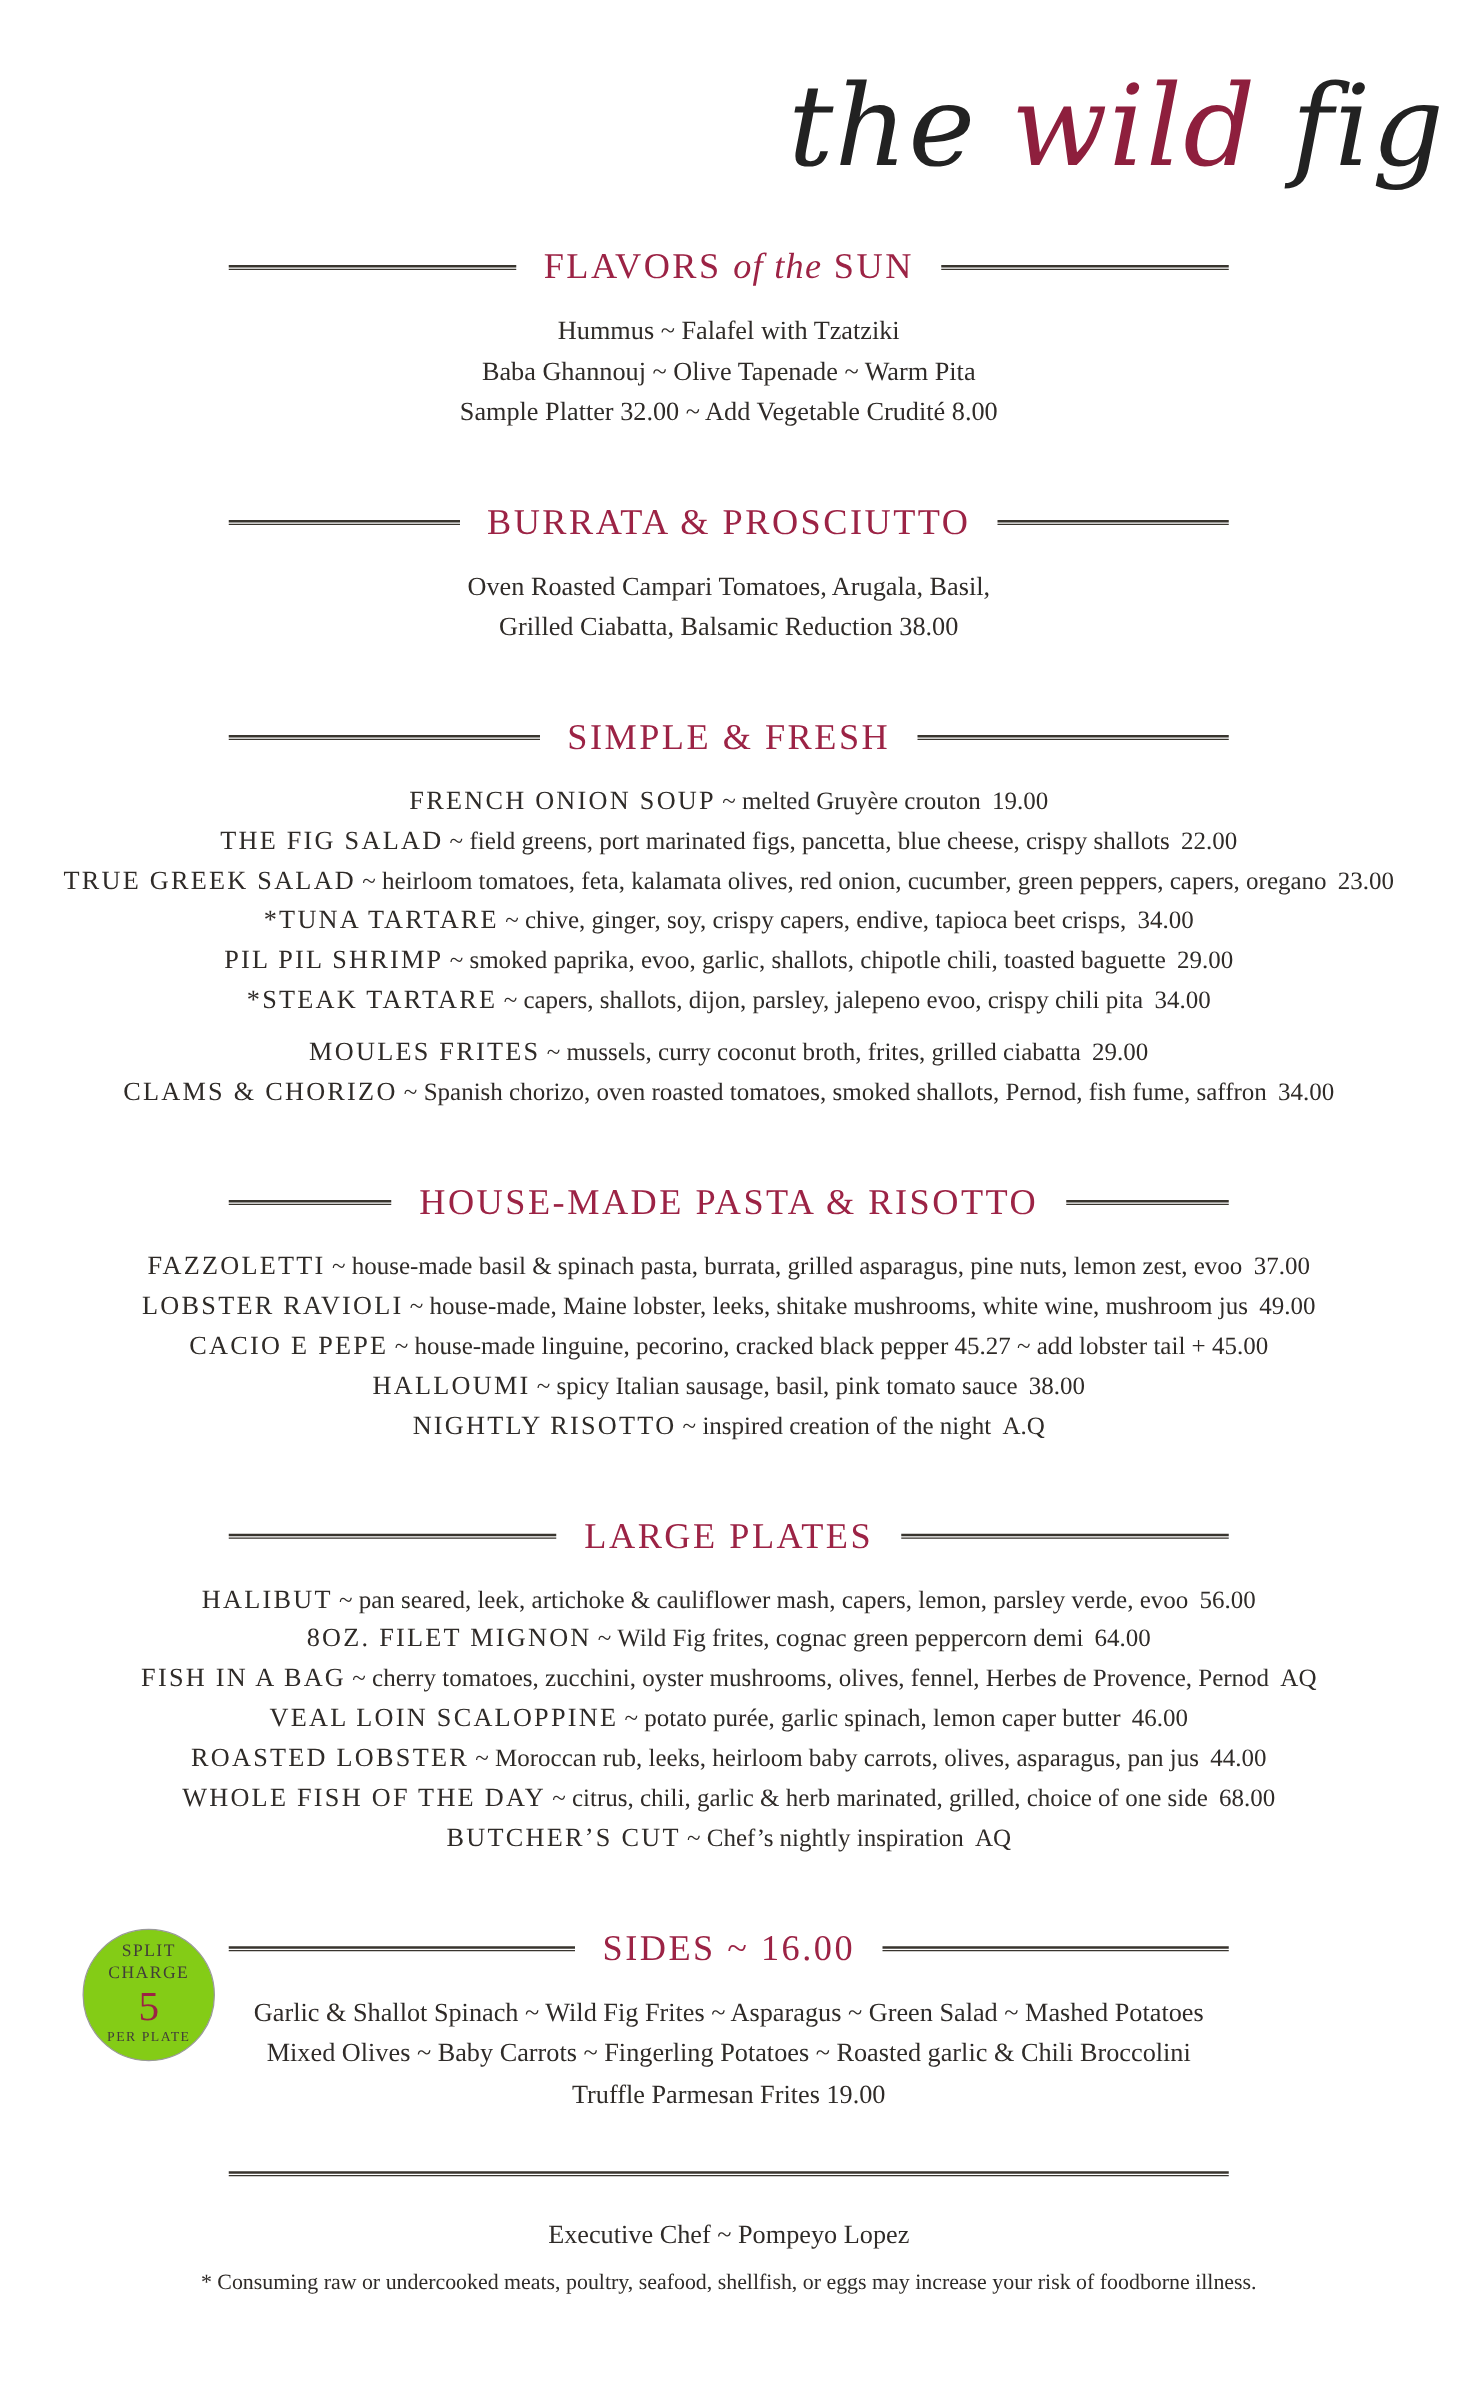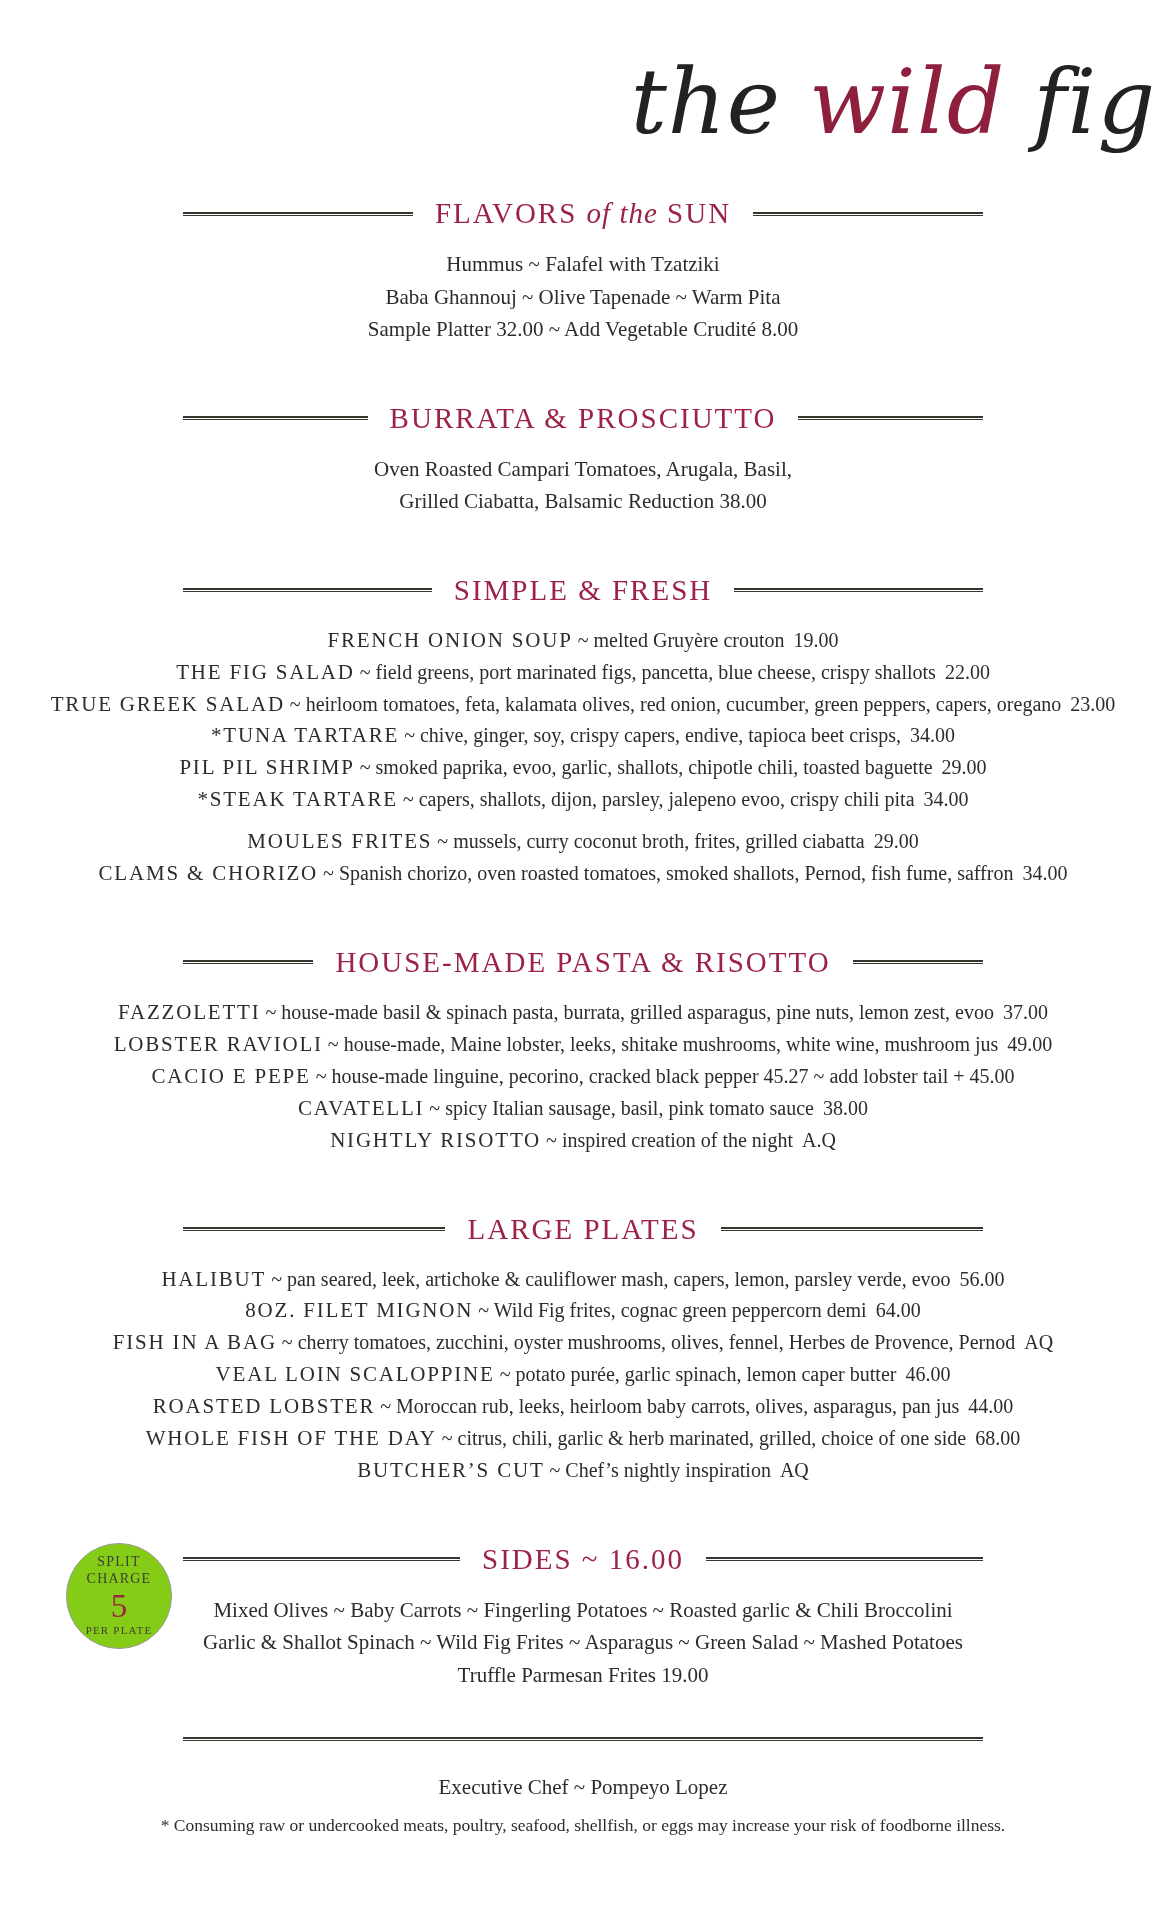--- a/index.html
+++ b/index.html
@@ -149,21 +149,21 @@
       <section class="menu-section">
         <div class="section-heading">
           <span class="dbl-rule"></span>
           <h2 class="section-title">HOUSE-MADE PASTA &amp; RISOTTO</h2>
           <span class="dbl-rule"></span>
         </div>
         <div class="section-body">
           <p class="menu-line dish-line"><span class="dish-name">FAZZOLETTI</span><span class="dish-desc"> ~ house-made basil &amp; spinach pasta, burrata, grilled asparagus, pine nuts, lemon zest, evoo</span><span class="dish-price">37.00</span></p>
           <p class="menu-line dish-line"><span class="dish-name">LOBSTER RAVIOLI</span><span class="dish-desc"> ~ house-made, Maine lobster, leeks, shitake mushrooms, white wine, mushroom jus</span><span class="dish-price">49.00</span></p>
           <p class="menu-line dish-line"><span class="dish-name">CACIO E PEPE</span><span class="dish-desc"> ~ house-made linguine, pecorino, cracked black pepper 45.27 ~ add lobster tail + 45.00</span></p>
-          <p class="menu-line dish-line"><span class="dish-name">CAVATELLI</span><span class="dish-desc"> ~ spicy Italian sausage, basil, pink tomato sauce</span><span class="dish-price">38.00</span></p>
+          <p class="menu-line dish-line"><span class="dish-name">HALLOUMI</span><span class="dish-desc"> ~ spicy Italian sausage, basil, pink tomato sauce</span><span class="dish-price">38.00</span></p>
           <p class="menu-line dish-line"><span class="dish-name">NIGHTLY RISOTTO</span><span class="dish-desc"> ~ inspired creation of the night</span><span class="dish-price">A.Q</span></p>
         </div>
       </section>
       <section class="menu-section">
         <div class="section-heading">
           <span class="dbl-rule"></span>
           <h2 class="section-title">LARGE PLATES</h2>
           <span class="dbl-rule"></span>
         </div>
         <div class="section-body">
@@ -176,22 +176,22 @@
           <p class="menu-line dish-line"><span class="dish-name">BUTCHER’S CUT</span><span class="dish-desc"> ~ Chef’s nightly inspiration</span><span class="dish-price">AQ</span></p>
         </div>
       </section>
       <section class="menu-section has-badge">
         <div class="section-heading">
           <span class="dbl-rule"></span>
           <h2 class="section-title">SIDES ~ 16.00</h2>
           <span class="dbl-rule"></span>
         </div>
         <div class="section-body">
+          <p class="menu-line plain-line">Garlic &amp; Shallot Spinach ~ Wild Fig Frites ~ Asparagus ~ Green Salad ~ Mashed Potatoes</p>
           <p class="menu-line plain-line">Mixed Olives ~ Baby Carrots ~ Fingerling Potatoes ~ Roasted garlic &amp; Chili Broccolini</p>
-          <p class="menu-line plain-line">Garlic &amp; Shallot Spinach ~ Wild Fig Frites ~ Asparagus ~ Green Salad ~ Mashed Potatoes</p>
           <p class="menu-line plain-line">Truffle Parmesan Frites 19.00</p>
         </div>
         <div class="split-badge">
           <div class="badge-small">SPLIT</div>
           <div class="badge-small">CHARGE</div>
           <div class="badge-number">5</div>
           <div class="badge-tiny">PER PLATE</div>
         </div>
       </section>
     </main>

